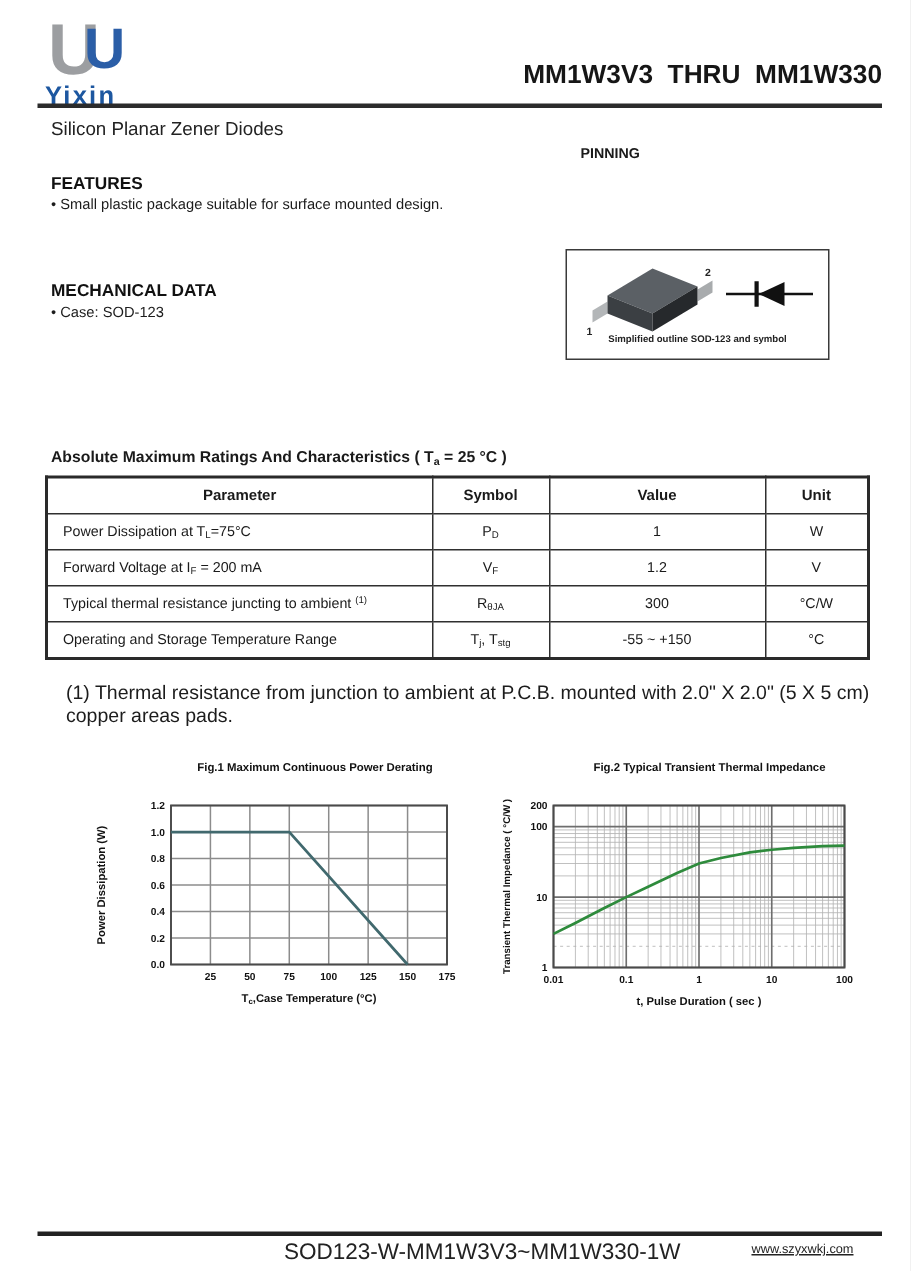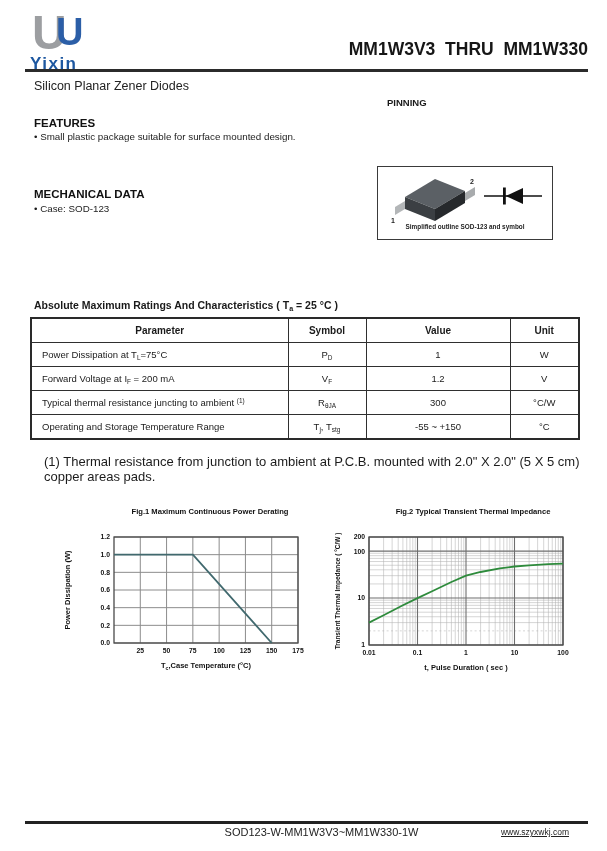--- a/index.html
+++ b/index.html
@@ -50,21 +50,21 @@
   
   .figure-block{width:290px;height:185px;}
   #fig1-block{left:30px;top:505px;}
   #fig2-block{left:328px;top:505px;}
   .fig-title{position:absolute;top:2px;left:0;right:0;text-align:center;font-size:7.6px;font-weight:bold;color:#111;}
   #fig1-block .fig-title{left:60px;right:-10px;}
   .fig-mount{position:absolute;top:20px;left:0;}
 
   
   .footer-rule{left:25px;top:821px;width:563px;height:2.5px;background:#222;}
-  .doc-code{left:0;right:0;top:826px;text-align:center;font-size:11px;color:#222;margin-left:36px;}
+  .doc-code{left:0;right:0;top:826px;text-align:center;font-size:15px;color:#222;margin-left:36px;}
   .website{left:388px;top:827px;width:200px;text-align:right;font-size:8.5px;color:#222;padding-right:19px;box-sizing:border-box;text-decoration:underline;}
 
   svg text{font-family:"Liberation Sans", sans-serif;}
 </style>
 </head>
 <body>
 
 <div class="page">
 
   <svg class="abs" style="left:28px;top:4px;" width="80" height="52" viewBox="0 0 80 52">

